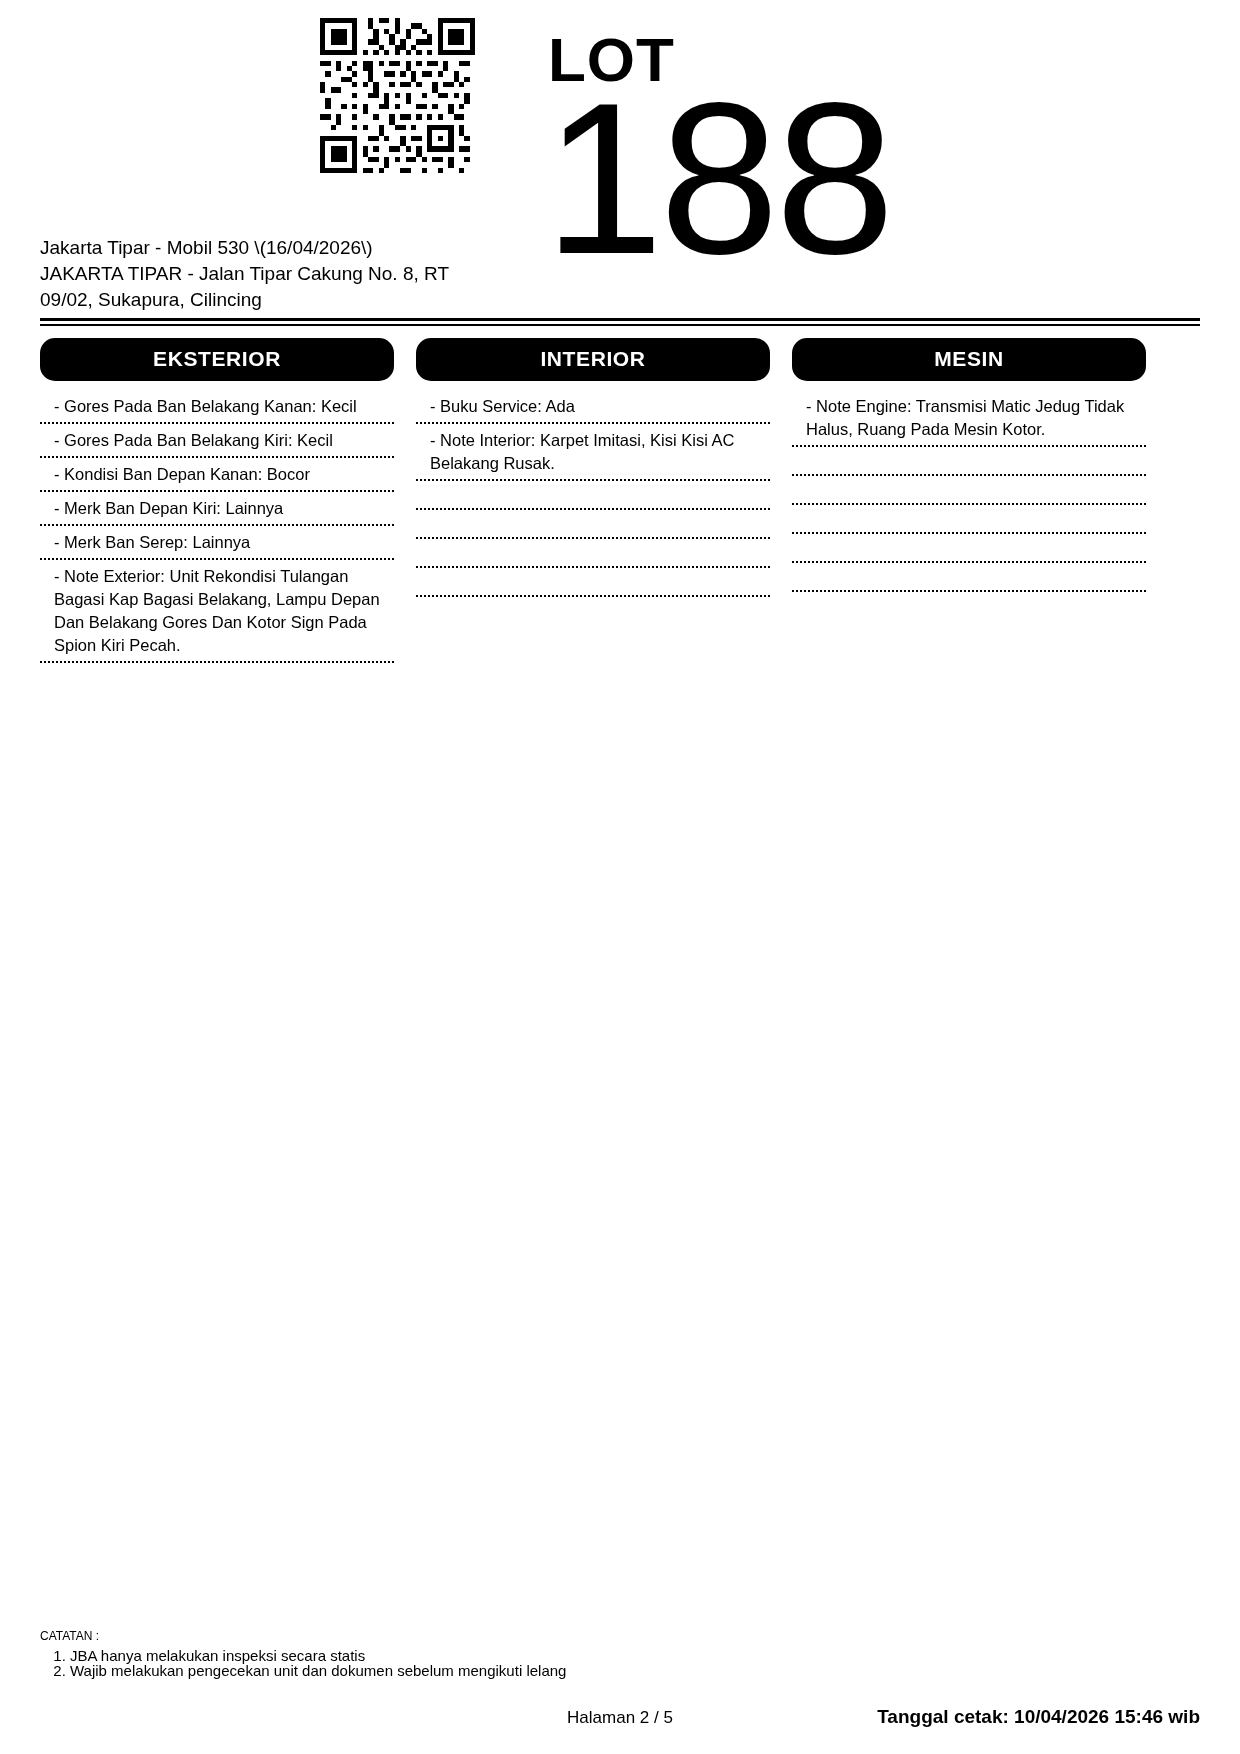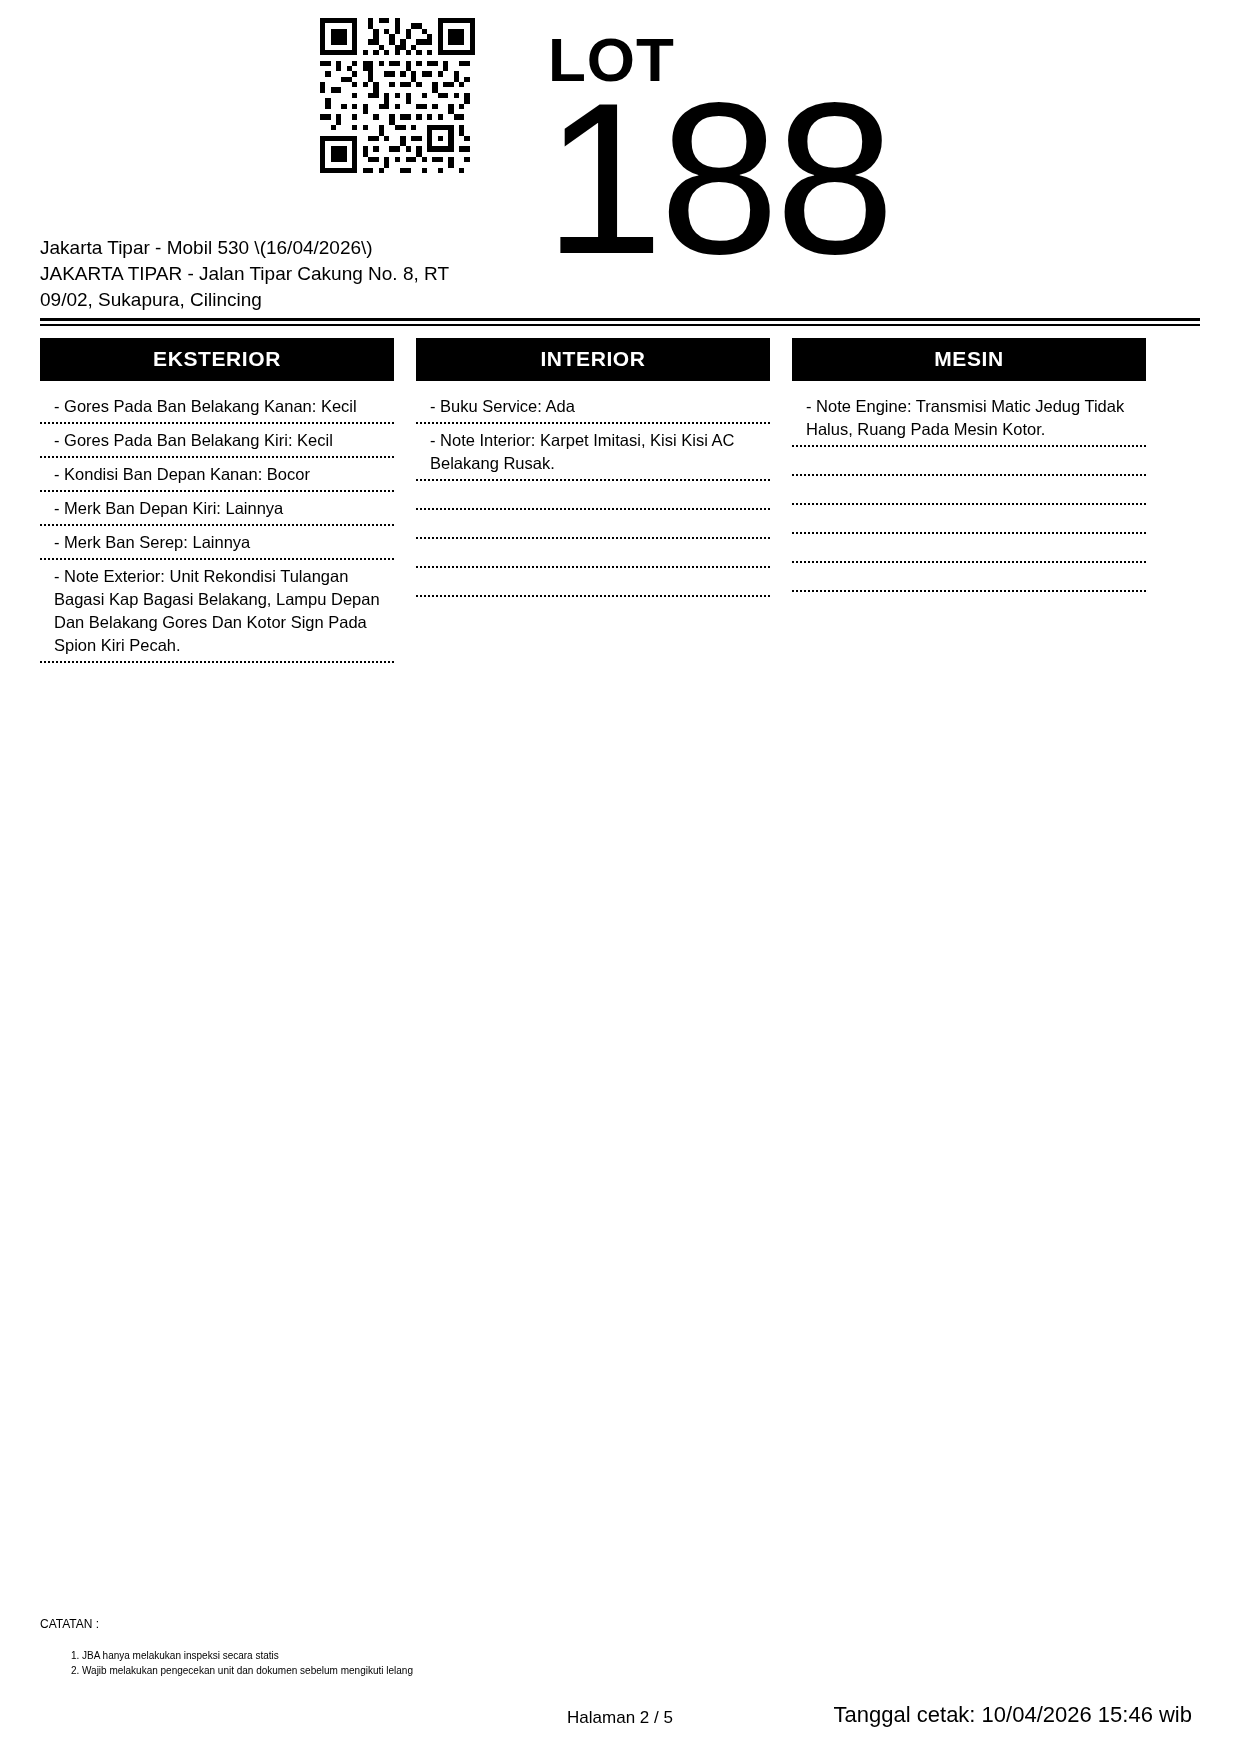--- a/index.html
+++ b/index.html
@@ -94,20 +94,21 @@
   }
   .col { width: 354px; }
   .col-head {
     background: #000;
     color: #fff;
     text-align: center;
     font-size: 21px;
     font-weight: bold;
     letter-spacing: 0.6px;
     padding: 9px 0 10px 0;
+    border-radius: 15px;
   }
   .col-body { margin-top: 6px; }
 
   .item {
     font-size: 16.5px;
     line-height: 23px;
     padding: 5px 4px 4px 14px;
     border-bottom: 2.5px dotted #000;
     min-height: 22px;
     box-sizing: border-box;
@@ -124,43 +125,44 @@
     position: absolute;
     left: 40px;
     right: 40px;
     bottom: 26px;
   }
   .catatan-title {
     font-size: 12px;
     line-height: 16px;
   }
   .catatan-list {
-    margin: 16px;
+    margin: 4px;
     padding-left: 26px;
-    font-size: 10px;
+    font-size: 15px;
     line-height: 15px;
   }
   .footer-row {
     display: flex;
     justify-content: center;
     align-items: flex-end;
     margin-top: 30px;
     position: relative;
     font-size: 17px;
   }
   .page-num {
     text-align: center;
     width: 100%;
   }
   .print-date {
     position: absolute;
-    right: 8px;
+    right: 0;
     bottom: 0;
-    font-size: 22px;
+    font-size: 19px;
     white-space: nowrap;
+    font-weight: bold;
   }
 </style>
 </head>
 <body>
 
 <div class="page">
 
   <div class="header">
 
     <div class="qr">

